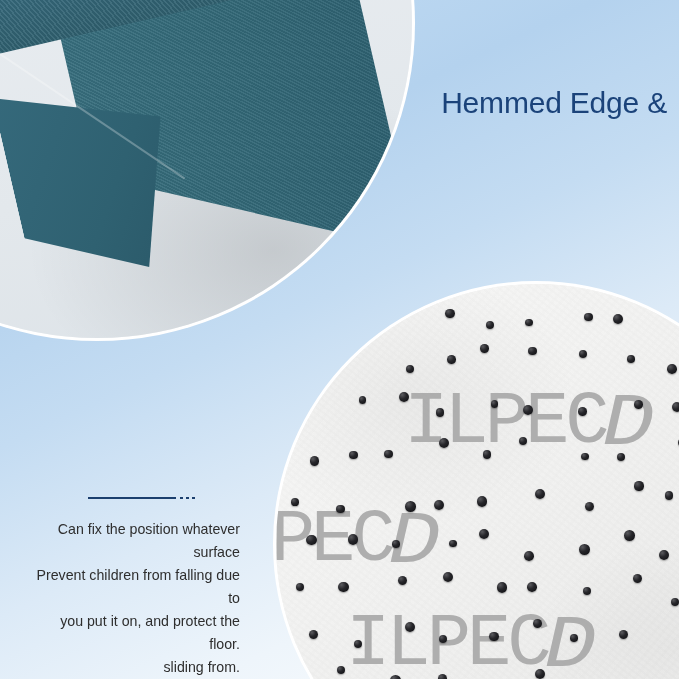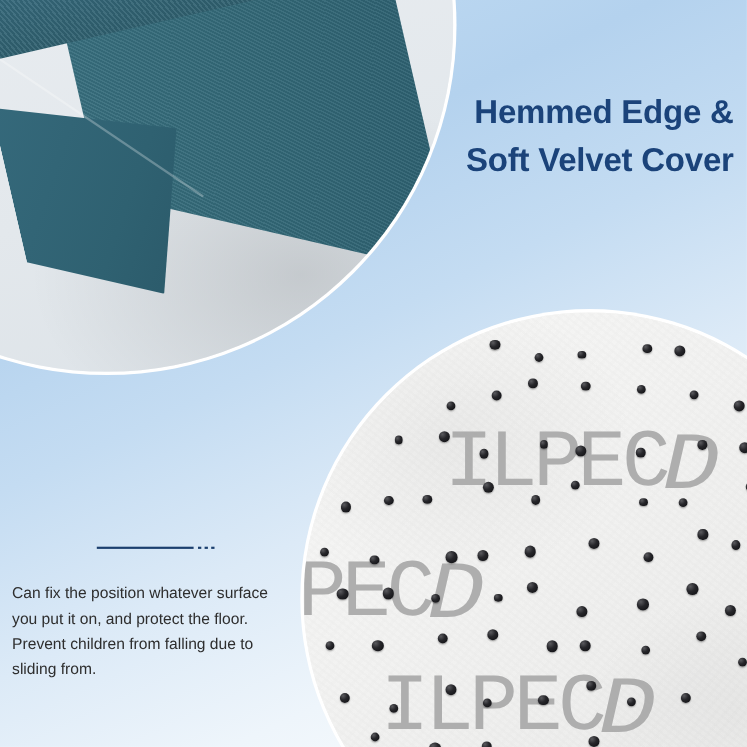--- a/index.html
+++ b/index.html
@@ -179,21 +179,21 @@
 
   
   .heading-right {
     position:absolute;
     right:12px; top:82px;
     width:420px;
     text-align:right;
     color:#1b437a;
     font-size:30px;
     line-height:1.42;
-    font-weight:700;
+    font-weight:400;
     letter-spacing:-0.2px;
   }
   .heading-right .hl { display:block; }
 
   .block-left {
     position:absolute;
     left:0; top:476px;
     width:268px;
     text-align:center;
   }
@@ -224,26 +224,26 @@
     display:flex;
     gap:3px;
     margin-left:4px;
   }
   .rule-dots i {
     display:block;
     width:3px; height:2px;
     background:#1b3f6e;
   }
   .body-left {
-    margin-top:19px;
+    margin-top:8px;
     color:#2e2e2e;
     font-size:14.2px;
     line-height:1.62;
-    padding:0 11px;
-    text-align:left;
+    padding:0 28px;
+    text-align:right;
   }
   .body-left span { display:block; }
 </style>
 </head>
 <body>
 
 <div id="poster">
 
   <div class="cushion-circle">
     <div class="cushion-photo">
@@ -251,21 +251,20 @@
       <div class="cushion-side"></div>
       <div class="cushion-seam"></div>
       <div class="cushion-hem"></div>
       <div class="cushion-corner"></div>
       <div class="cushion-stitch"></div>
     </div>
   </div>
 
   <div class="heading-right">
     <span class="hl">Hemmed Edge &amp;</span>
-    <span class="hl">Soft Velvet Cover</span>
   </div>
 
   <div class="mat-circle">
     <div class="mat-surface"></div>
     <div class="mat-fiber"></div>
     <div id="mat-wordmarks">
         <div class="mat-wordmark" style="left: 128px; top: 96px; font-size: 74px; color: rgb(169, 169, 169);">ILPEC<span class="mk-swash">D</span></div>
         <div class="mat-wordmark" style="left: -86px; top: 214px; font-size: 74px; color: rgb(169, 169, 169);">ILPEC<span class="mk-swash">D</span></div>
         <div class="mat-wordmark" style="left: 70px; top: 318px; font-size: 74px; color: rgb(169, 169, 169);">ILPEC<span class="mk-swash">D</span></div>
       </div>
@@ -345,19 +344,19 @@
     <div class="rule-wrap">
       <span class="rule-line"></span>
       <span class="rule-dots">
         <i></i>
         <i></i>
         <i></i>
       </span>
     </div>
     <div class="body-left">
       <span>Can fix the position whatever surface</span>
+      <span>Prevent children from falling due to</span>
       <span>you put it on, and protect the floor.</span>
-      <span>Prevent children from falling due to</span>
       <span>sliding from.</span>
     </div>
   </div>
 
 </div>
 
 </body></html>

